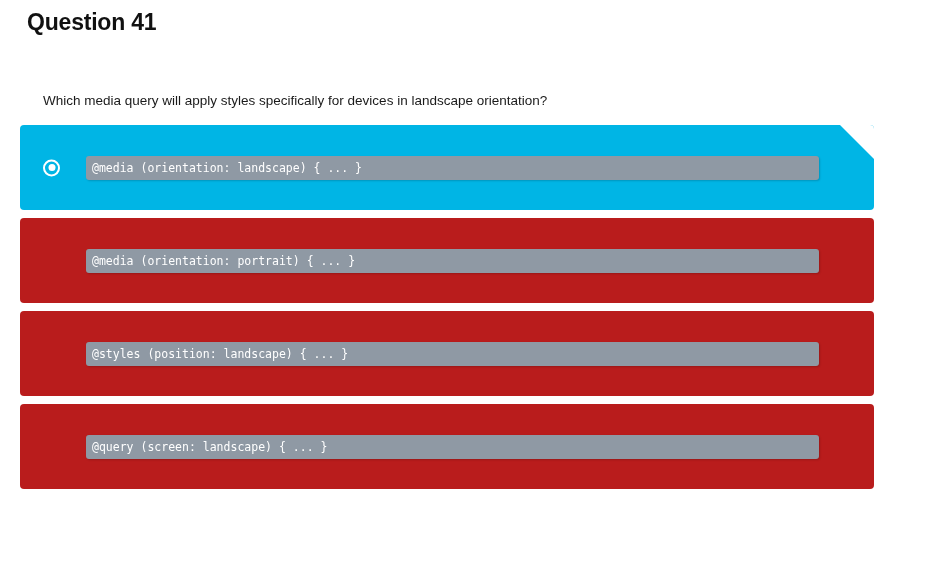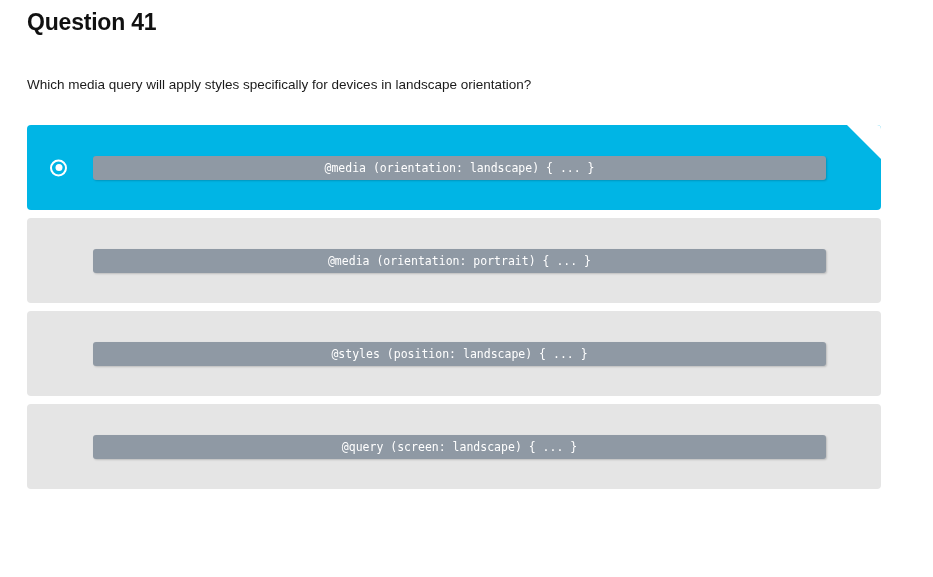--- a/index.html
+++ b/index.html
@@ -1,15 +1,15 @@
 <!DOCTYPE html>
 <html><head>
 <meta charset="utf-8">
 <style>
-  * { box-sizing: border-box; text-align: center; }
+  * { box-sizing: border-box; }
   html, body {
     margin: 0;
     padding: 0;
     background: #ffffff;
   }
   body {
     width: 933px;
     height: 577px;
     font-family: "Liberation Sans", sans-serif;
     color: #000000;
@@ -35,35 +35,35 @@
     margin: 0;
   }
 
   .question-text {
     position: absolute;
     left: 27px;
     top: 76px;
     font-size: 13.5px;
     line-height: 18px;
     color: #1a1a1a;
-    margin: 0;
+    margin: 16px;
   }
 
   .options {
     position: absolute;
-    left: 27px;
+    left: 20px;
     top: 125px;
     width: 854px;
   }
 
   .option {
     position: relative;
     width: 854px;
     height: 85px;
-    background: #e5e5e5;
+    background: #b91c1c;
     border-radius: 4px;
     margin-bottom: 8px;
     overflow: hidden;
     cursor: pointer;
   }
 
   .option.selected {
     background: #00b5e5;
   }
 

